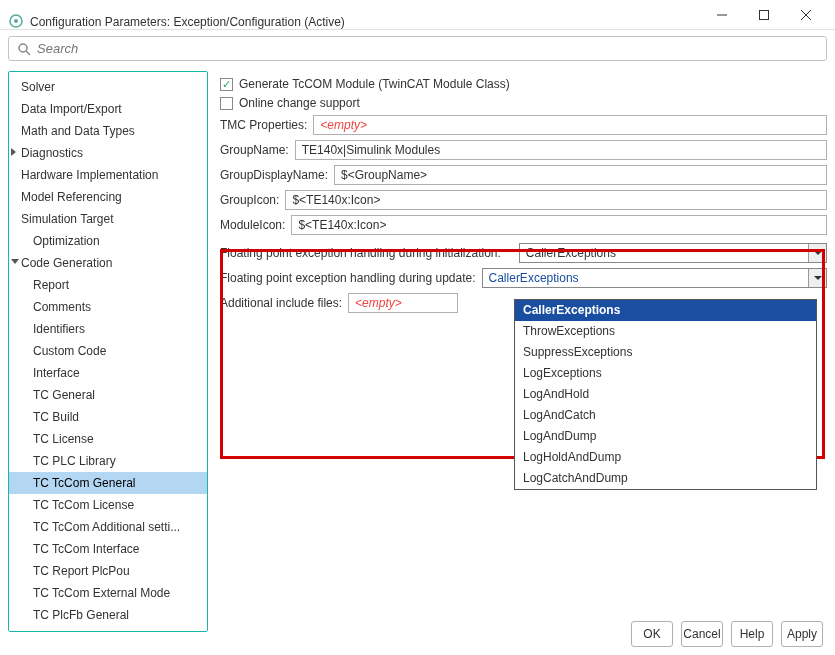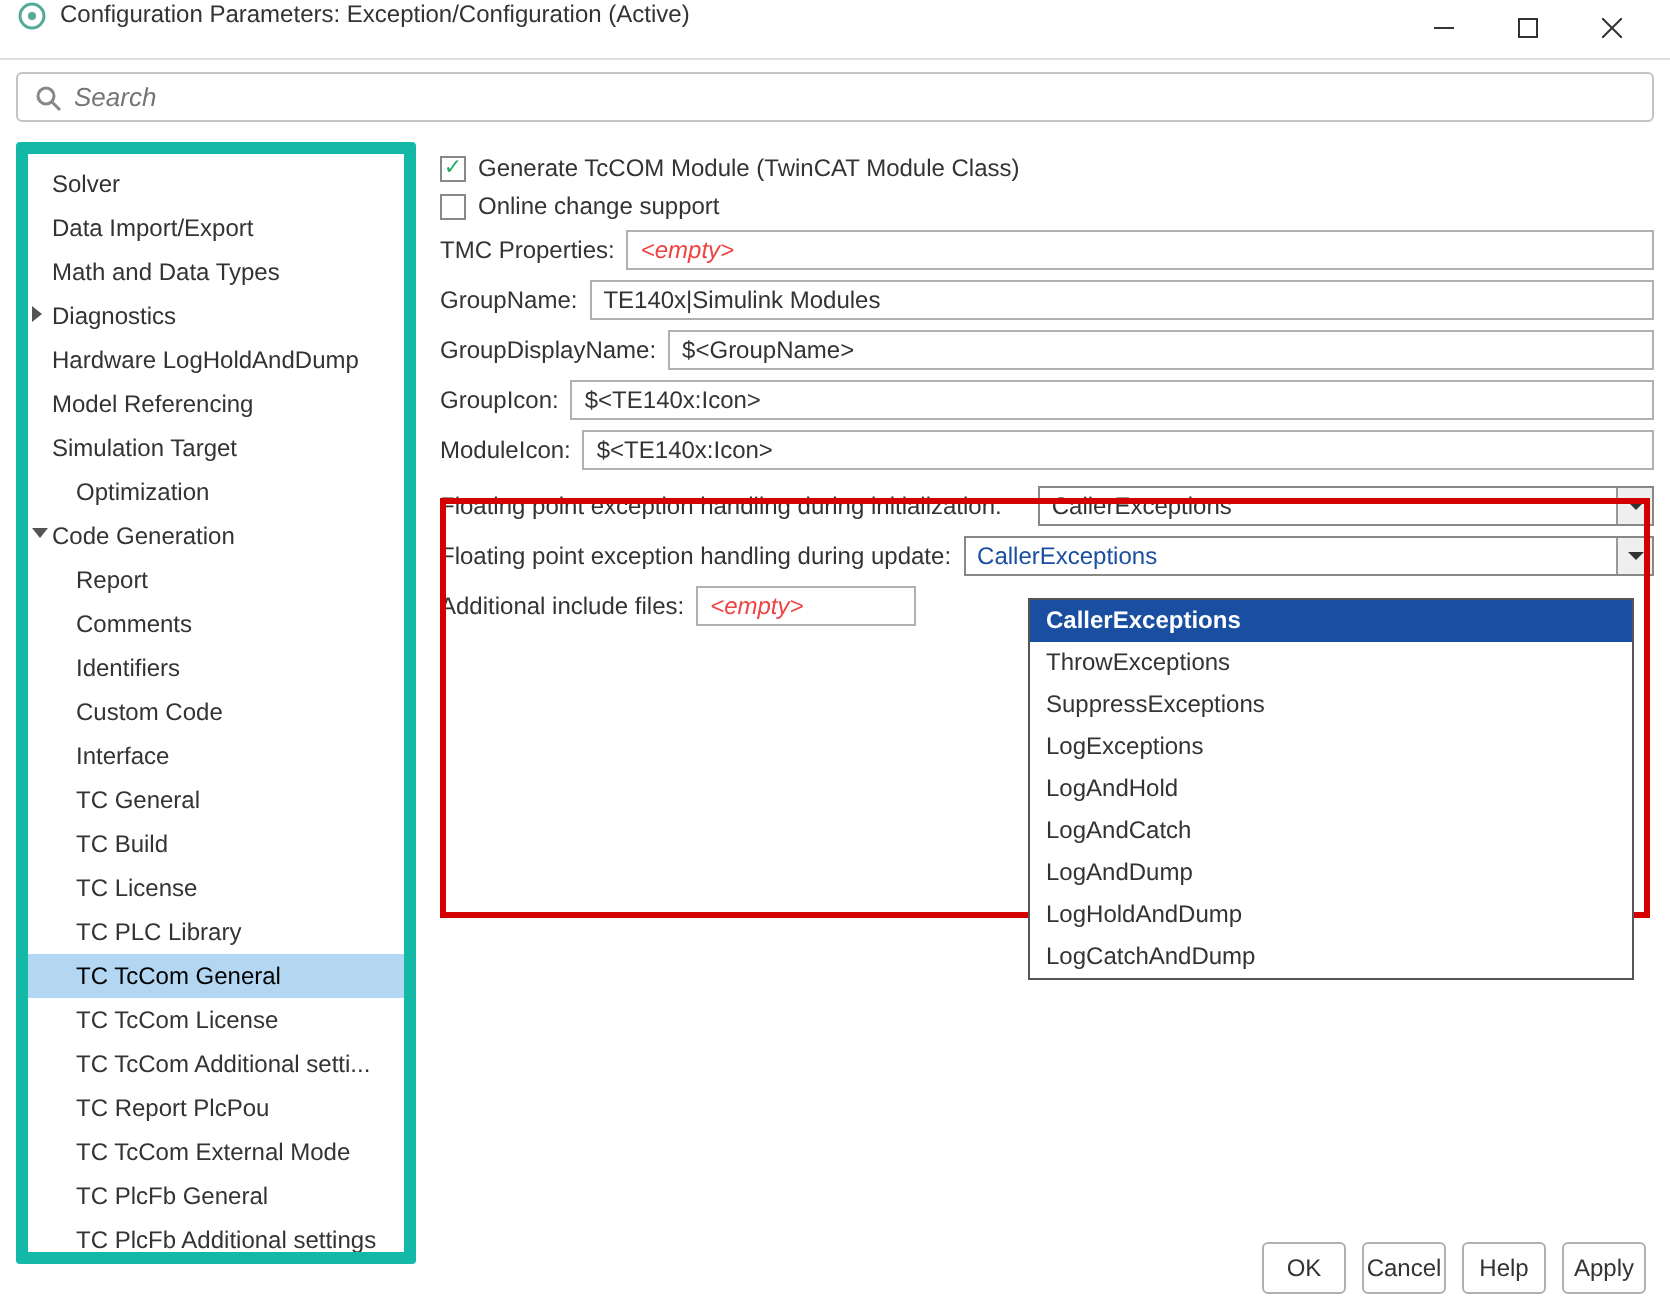--- a/index.html
+++ b/index.html
@@ -9,21 +9,21 @@
       color: #333;
       background: #fff;
       width: 835px;
       height: 655px;
       overflow: hidden;
       position: relative;
     }
     
     .titlebar {
       display: flex;
-      align-items: flex-start;
+      align-items: flex-end;
       height: 30px;
       padding: 0 8px;
       border-bottom: 1px solid #e0e0e0;
     }
     .titlebar-icon {
       width: 16px;
       height: 16px;
       margin-right: 6px;
     }
     .titlebar-title {
@@ -71,21 +71,21 @@
       background: transparent;
     }
     
     .main {
       display: flex;
       height: 565px;
       padding: 4px 8px 0 8px;
     }
     .sidebar {
       width: 200px;
-      border: 6px solid #14b8a6;
+      border: 1px solid #14b8a6;
       border-radius: 2px;
       padding: 4px 0;
       overflow-y: auto;
       background: #fff;
     }
     .tree-item {
       padding: 2px 4px 2px 12px;
       font-size: 12px;
       line-height: 18px;
       cursor: pointer;
@@ -275,37 +275,38 @@
     <input class="search-input" placeholder="Search" style="">
   </div>
 </div>
 
 <div class="main">
   <div class="sidebar" id="sidebar">
       <div class="tree-item">Solver</div>
       <div class="tree-item">Data Import/Export</div>
       <div class="tree-item">Math and Data Types</div>
       <div class="tree-item has-arrow arrow-right">Diagnostics</div>
-      <div class="tree-item">Hardware LogHoldAndDump</div>
+      <div class="tree-item">Hardware Implementation</div>
       <div class="tree-item">Model Referencing</div>
       <div class="tree-item">Simulation Target</div>
       <div class="tree-item child">Optimization</div>
       <div class="tree-item has-arrow arrow-down">Code Generation</div>
       <div class="tree-item child">Report</div>
       <div class="tree-item child">Comments</div>
       <div class="tree-item child">Identifiers</div>
       <div class="tree-item child">Custom Code</div>
       <div class="tree-item child">Interface</div>
       <div class="tree-item child">TC General</div>
       <div class="tree-item child">TC Build</div>
       <div class="tree-item child">TC License</div>
       <div class="tree-item child">TC PLC Library</div>
       <div class="tree-item child selected">TC TcCom General</div>
       <div class="tree-item child">TC TcCom License</div>
       <div class="tree-item child">TC TcCom Additional setti...</div>
+      <div class="tree-item child">TC TcCom Interface</div>
       <div class="tree-item child">TC Report PlcPou</div>
       <div class="tree-item child">TC TcCom External Mode</div>
       <div class="tree-item child">TC PlcFb General</div>
       <div class="tree-item child">TC PlcFb Additional settings</div>
     </div>
 
   <div class="content">
     <div class="content-inner">
 
       <div class="form-row checkbox-row">

